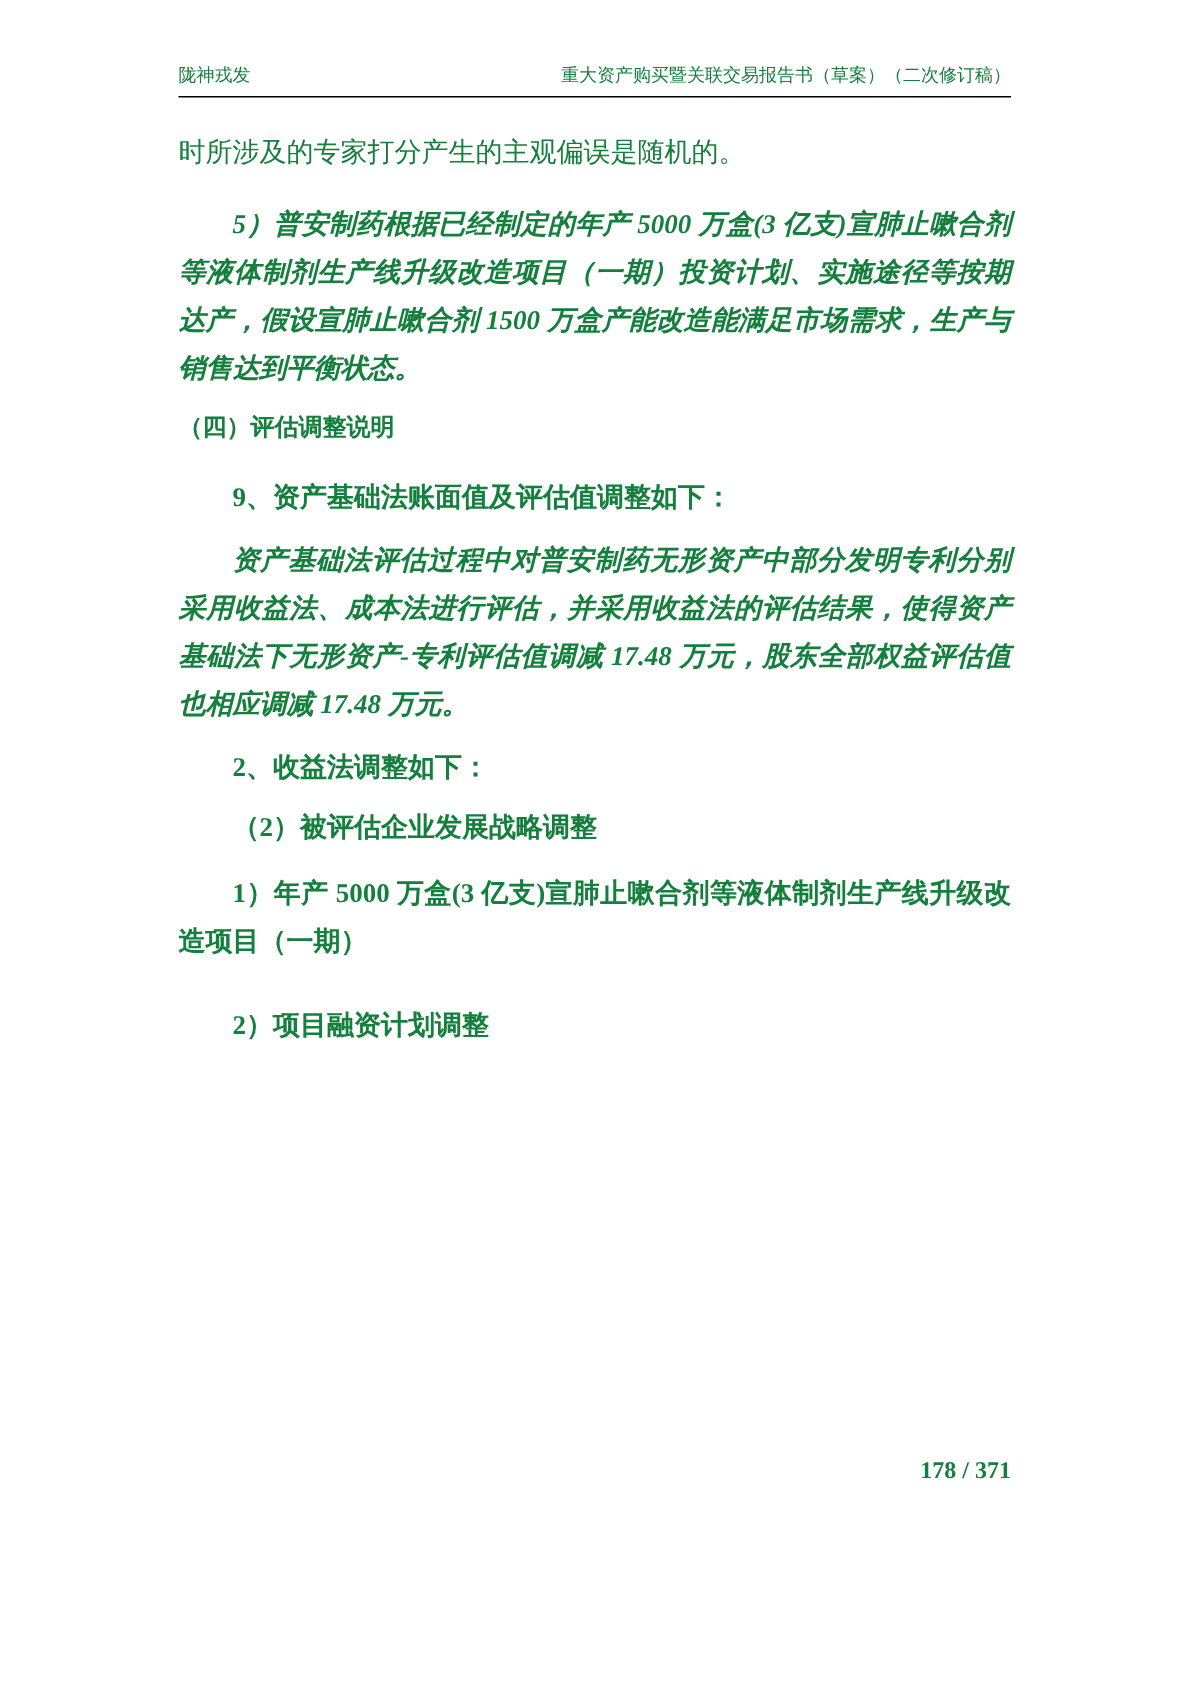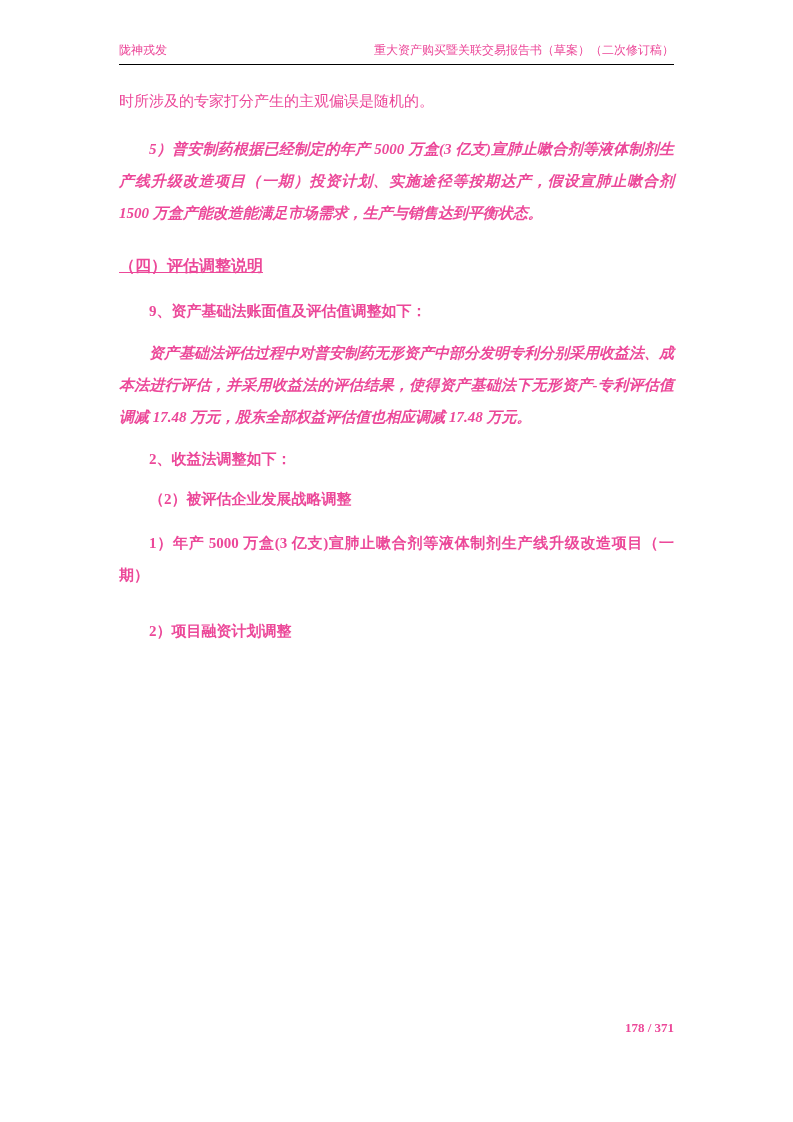--- a/index.html
+++ b/index.html
@@ -3,69 +3,69 @@
 <meta charset="utf-8">
 <style>
   * { margin: 0; padding: 0; box-sizing: border-box; }
   html, body { background: #ffffff; }
   .page {
     position: relative;
     width: 793px;
     height: 1122px;
     margin: 0 auto;
     background: #ffffff;
-    color: #ec4899;
+    color: #15803d;
     font-family: "Liberation Serif", "DejaVu Serif", serif;
     padding: 42px 119px 0 119px;
     overflow: hidden;
   }
   .header {
     display: flex;
     justify-content: space-between;
     align-items: flex-end;
     font-size: 12px;
     line-height: 16px;
     padding-bottom: 6px;
     border-bottom: 1.2px solid #000;
   }
   .header .hdr-left { font-weight: normal; }
   .header .hdr-right { font-weight: normal; }
   .body { padding-top: 6px; }
   .para {
-    font-size: 15px;
+    font-size: 18px;
     line-height: 32px;
     text-align: justify;
   }
   .indent { text-indent: 2em; }
   .no-indent { text-indent: 0; }
   .boldkai { font-weight: bold; font-style: italic; }
   .boldhead { font-weight: bold; }
   .section-head {
     font-size: 16px;
     line-height: 34px;
     font-weight: bold;
   }
   
   .m-p1  { margin-top: 14px; }
   .m-p2  { margin-top: 16px; }
   .m-p3  { margin-top: 10px; }
-  .m-h4  { margin-top: 20px; text-decoration: underline; }
+  .m-h4  { margin-top: 8px; }
   .m-p4  { margin-top: 8px; }
   .m-h1  { margin-top: 12px; }
   .m-p5  { margin-top: 10px; }
   .m-h2  { margin-top: 10px; }
   .m-h21 { margin-top: 8px; }
   .m-h211{ margin-top: 12px; }
   .m-p6  { margin-top: 8px; }
   .m-h22 { margin-top: 24px; }
   .footer {
     position: absolute;
     right: 119px;
-    top: 1020px;
-    font-size: 13px;
+    top: 972px;
+    font-size: 16px;
     font-weight: bold;
   }
 </style>
 </head>
 <body>
 
 <div class="page">
 
   <div class="header">
     <span class="hdr-left">陇神戎发</span>

